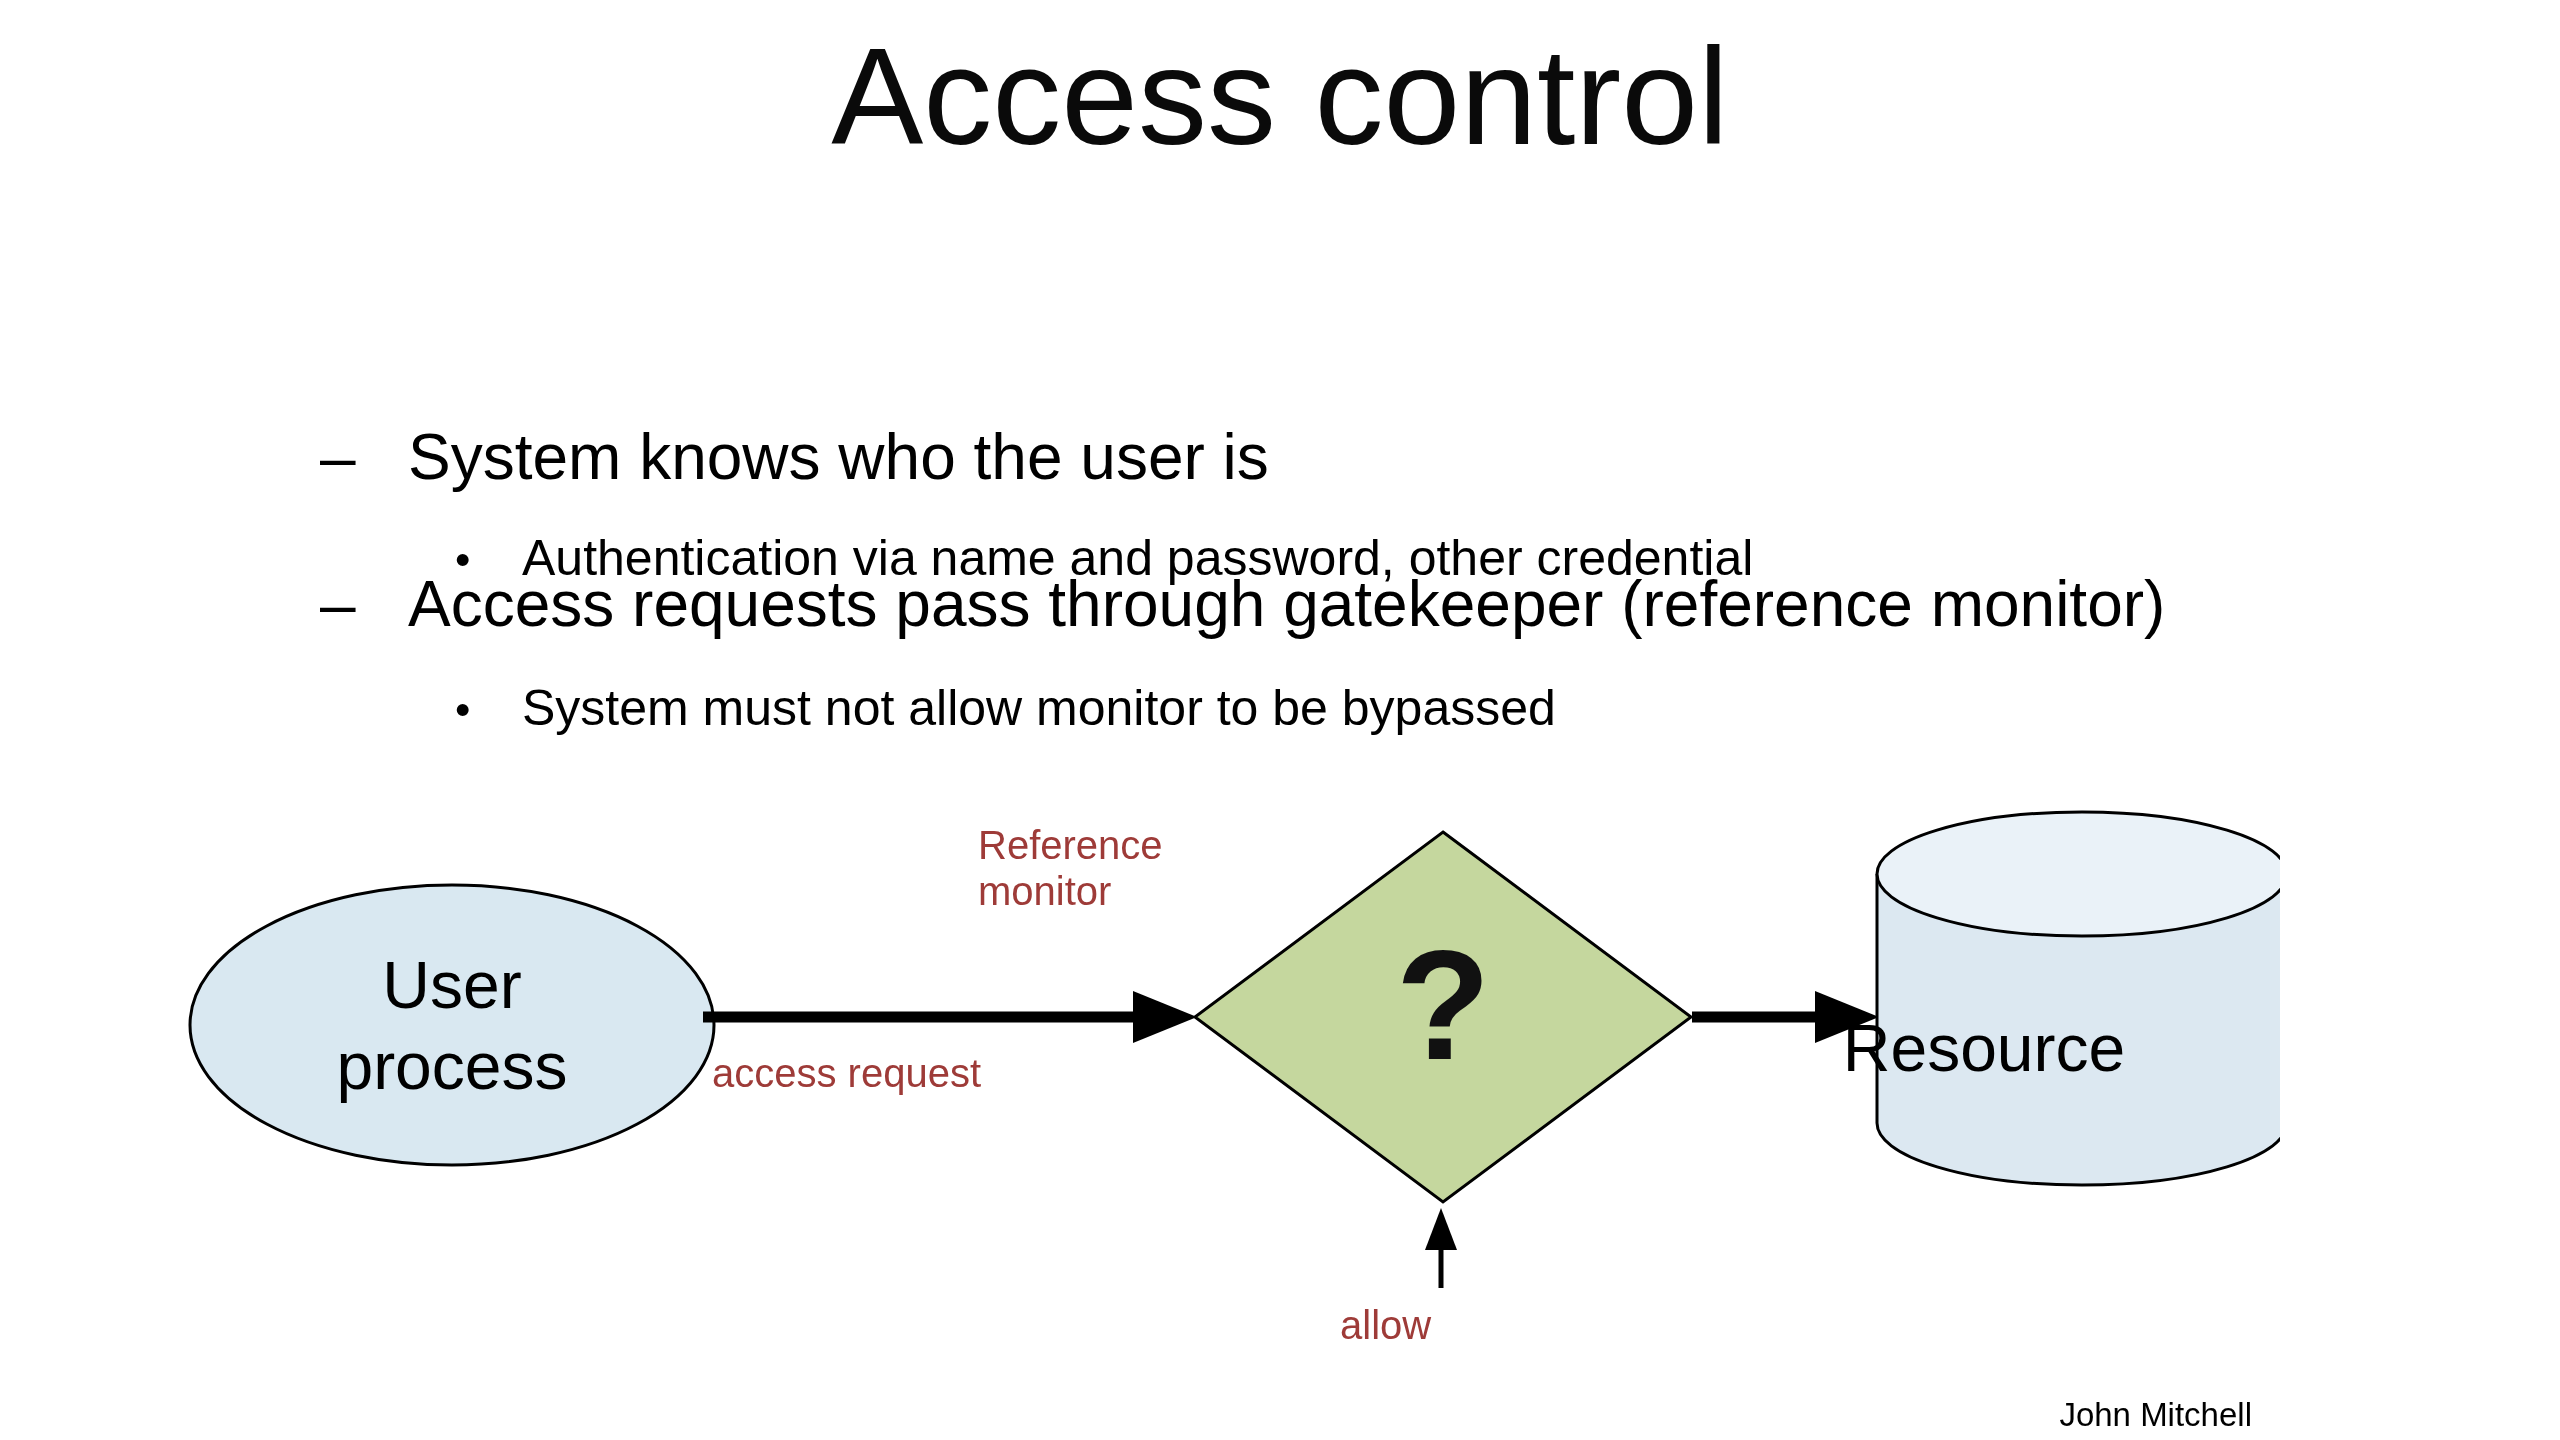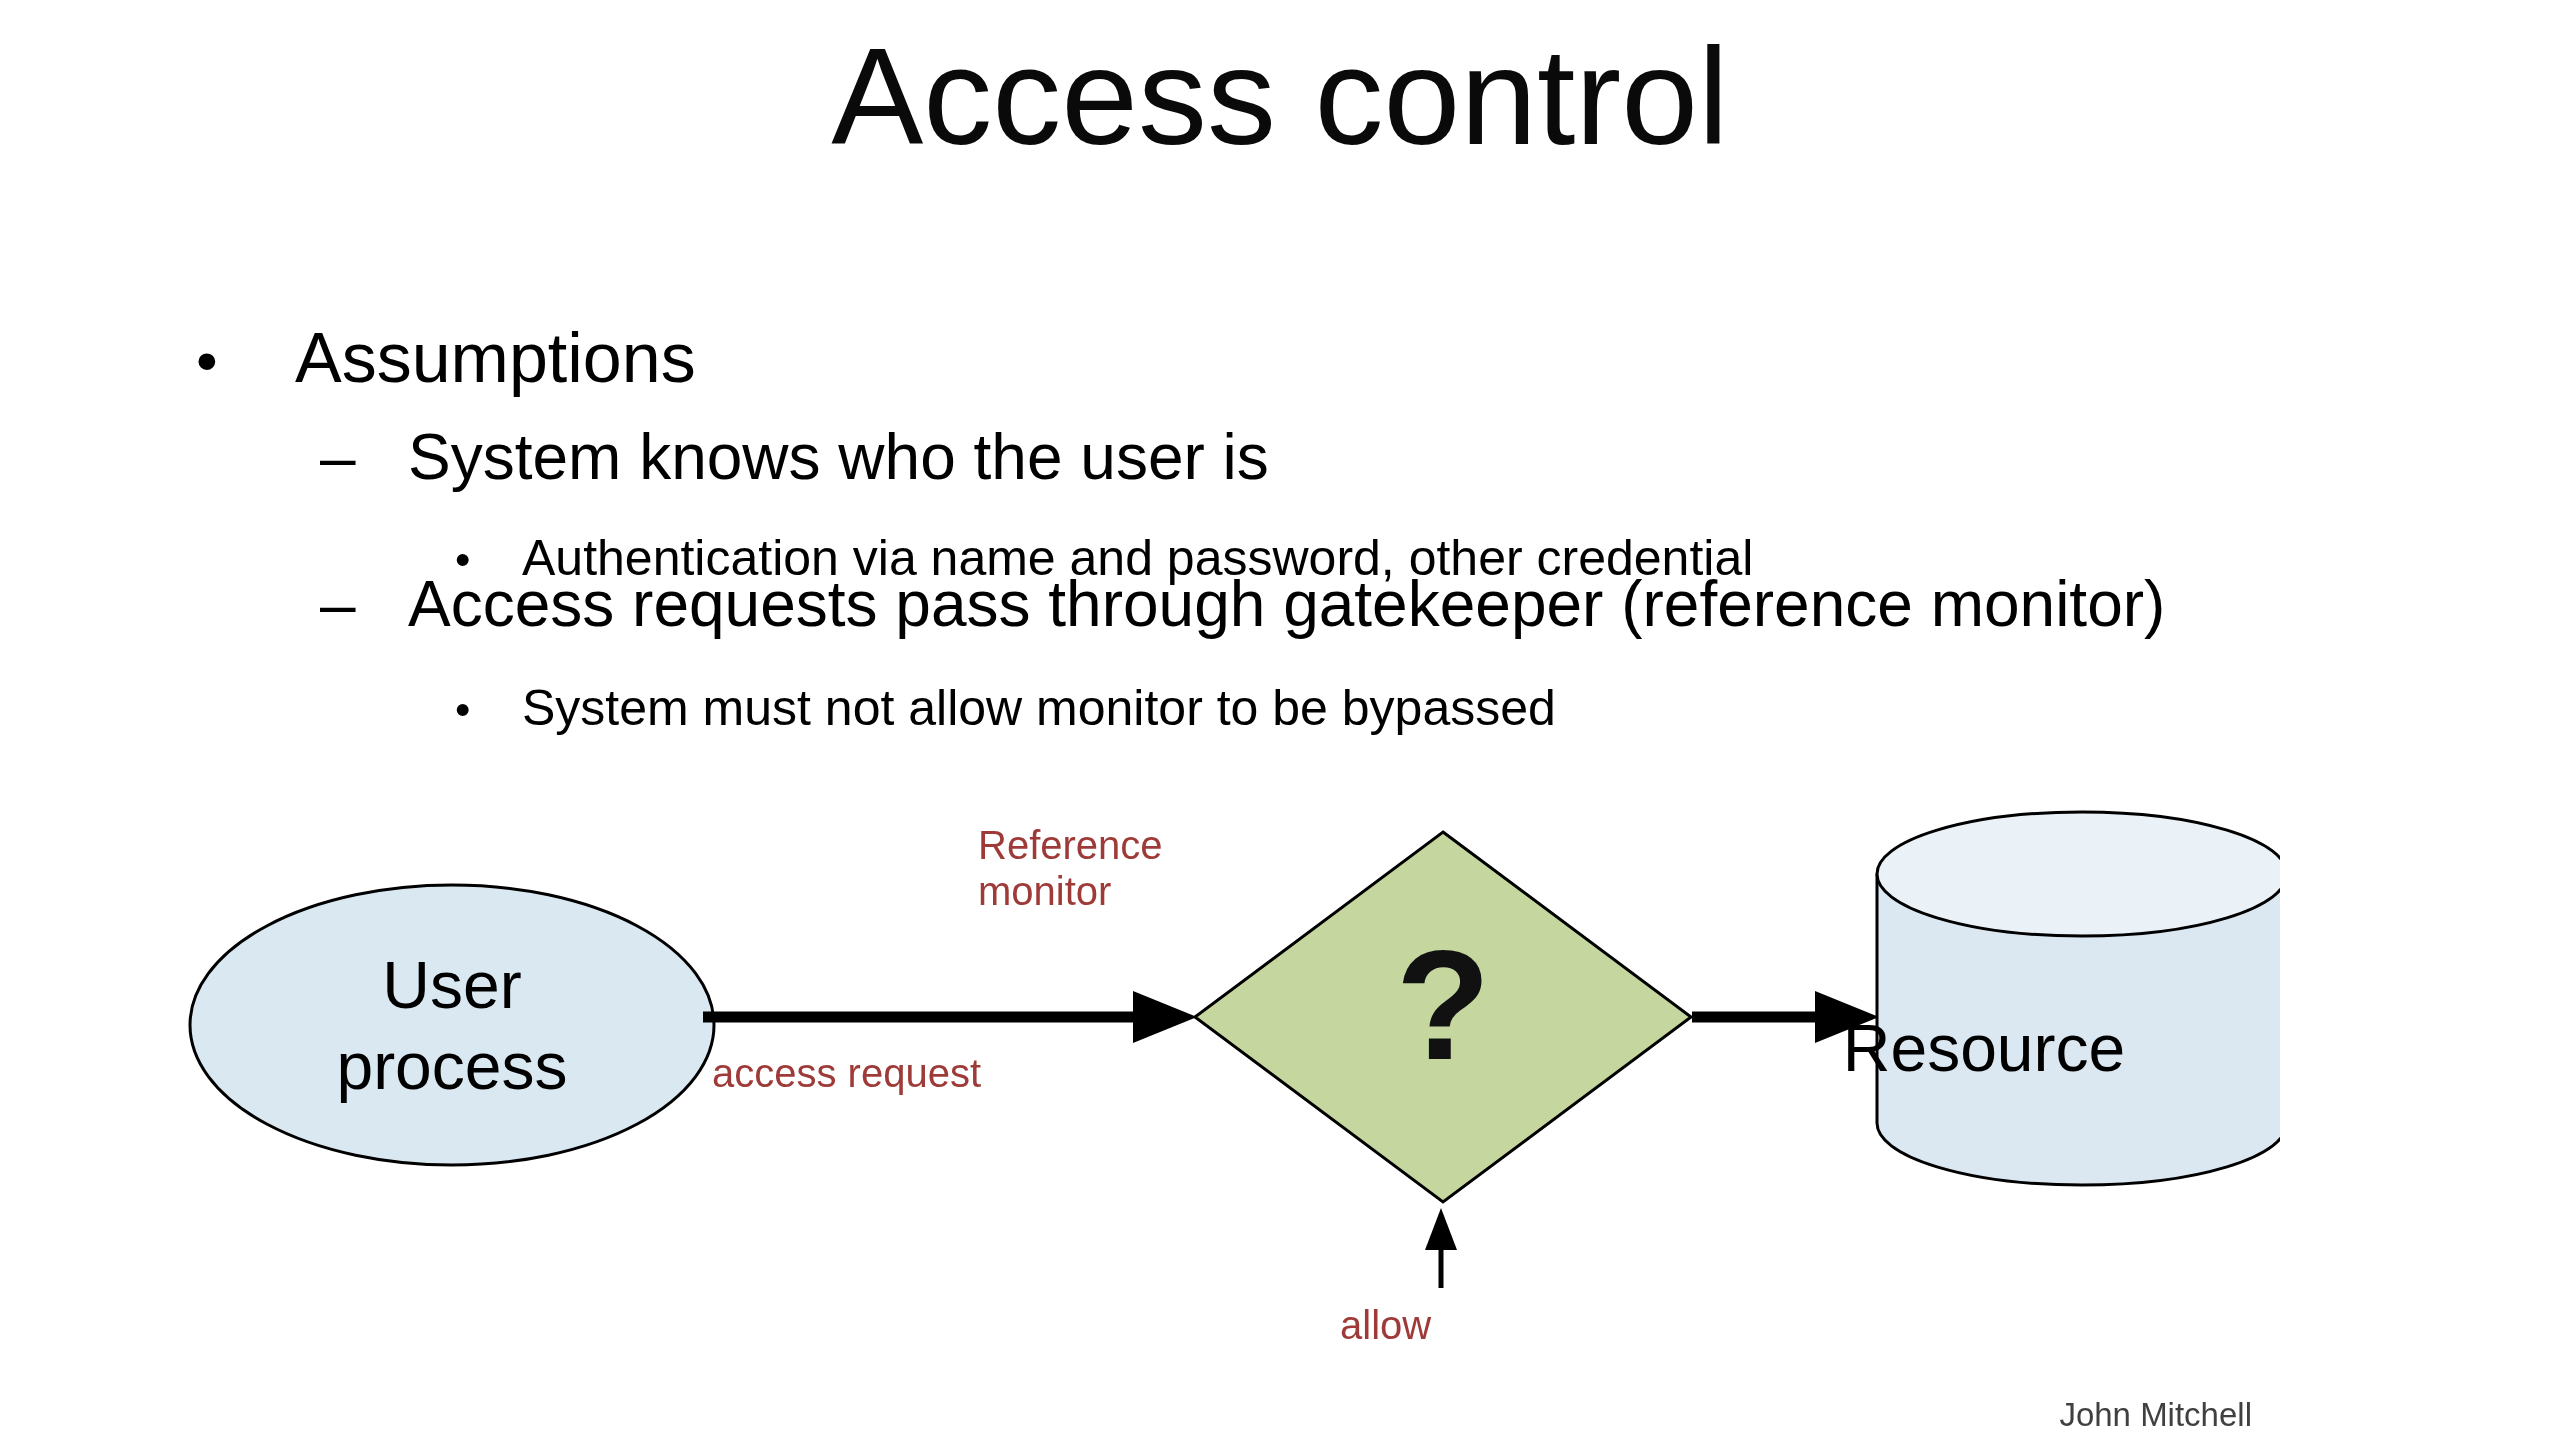--- a/index.html
+++ b/index.html
@@ -81,35 +81,32 @@
     color: #111111;
   }
   #reference-monitor-label { top: 822px; left: 978px; }
   #access-request-label    { top: 1050px; left: 712px; }
   #policy-label            { top: 1302px; left: 1340px; }
 
   .credit {
     top: 1396px;
     right: 28px;
     font-size: 33px;
-    color: #404040;
+    color: #000000;
     text-align: right;
     white-space: nowrap;
   }
 </style>
 </head>
 <body>
 
 <div class="slide">
 
   <div class="abs title">Access control</div>
 
-  <div class="abs row row-l1" id="row1">
-    <span class="marker">•</span><span class="txt">Assumptions</span>
-  </div>
   <div class="abs row row-l2" id="row2">
     <span class="marker">–</span><span class="txt">System knows who the user is</span>
   </div>
   <div class="abs row row-l3" id="row3">
     <span class="marker">•</span><span class="txt">Authentication via name and password, other credential</span>
   </div>
   <div class="abs row row-l2" id="row4">
     <span class="marker">–</span><span class="txt">Access requests pass through gatekeeper (reference monitor)</span>
   </div>
   <div class="abs row row-l3" id="row5">

